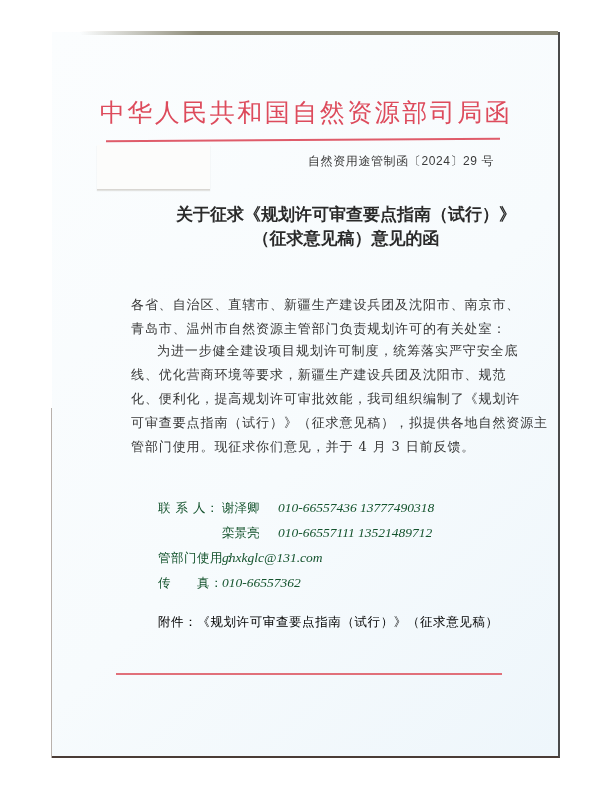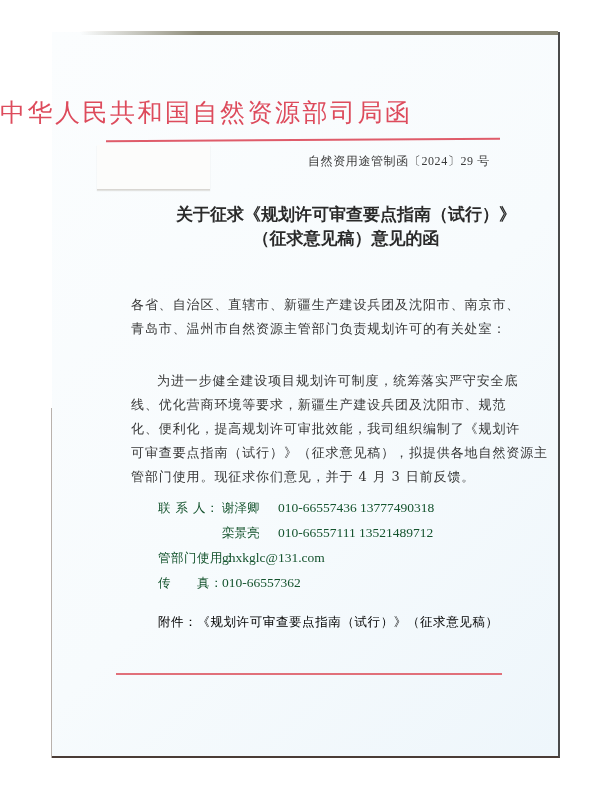--- a/index.html
+++ b/index.html
@@ -42,21 +42,21 @@
     top: 408px;
     width: 1px;
     height: 350px;
     background: #b9b2ad;
   }
   .header-title {
     position: absolute;
     left: 0;
     top: 96px;
     width: 612px;
-    text-align: left;
+    text-align: center;
     font-family: "DejaVu Serif", serif;
     font-size: 25px;
     letter-spacing: 2.5px;
     color: #dd4b5c;
     font-weight: normal;
   }
   .header-rule {
     position: absolute;
     left: 106px;
     top: 139px;
@@ -72,21 +72,21 @@
     width: 113px;
     height: 44px;
     background: #fcfcfb;
     border-bottom: 1px solid #d9d6d2;
     box-shadow: 0 1px 1px rgba(160,150,140,0.25);
   }
   .doc-number {
     position: absolute;
     left: 308px;
     top: 153px;
-    font-family: Liberation Serif, serif;
+    font-family: Liberation Sans, sans-serif;
     font-size: 12px;
     color: #3a3a3a;
     letter-spacing: 0.6px;
   }
   .subject {
     position: absolute;
     left: 0;
     top: 202px;
     width: 612px;
     text-align: center;
@@ -101,36 +101,36 @@
     position: absolute;
     left: 131px;
     width: 380px;
     font-family: "DejaVu Serif", serif;
     font-size: 13px;
     color: #363636;
     letter-spacing: 0.9px;
     line-height: 24px;
   }
   .addressee { top: 265px; margin-top: 28px; }
-  .main-para { top: 369px; }
+  .main-para { top: 339px; }
   .line { white-space: nowrap; display: block; }
   .indent { padding-left: 26px; }
   .contacts {
     position: absolute;
     left: 158px;
     top: 495px;
     font-family: "DejaVu Serif", serif;
     font-size: 12.5px;
     color: #14532d;
     line-height: 25px;
   }
   .contact-row { display: flex; white-space: nowrap; }
   .c-label { width: 64px; letter-spacing: 0.5px; }
   .c-name { width: 56px; }
-  .c-value { font-family: "Liberation Serif", serif; font-size: 13.5px; }
+  .c-value { font-family: "Liberation Serif", serif; font-size: 13.5px; font-style: italic; }
   .attachment {
     position: absolute;
     left: 158px;
     top: 614px;
     font-family: "DejaVu Serif", serif;
     font-size: 12.5px;
     color: #000000;
     letter-spacing: 0.6px;
   }
   .footer-rule {

